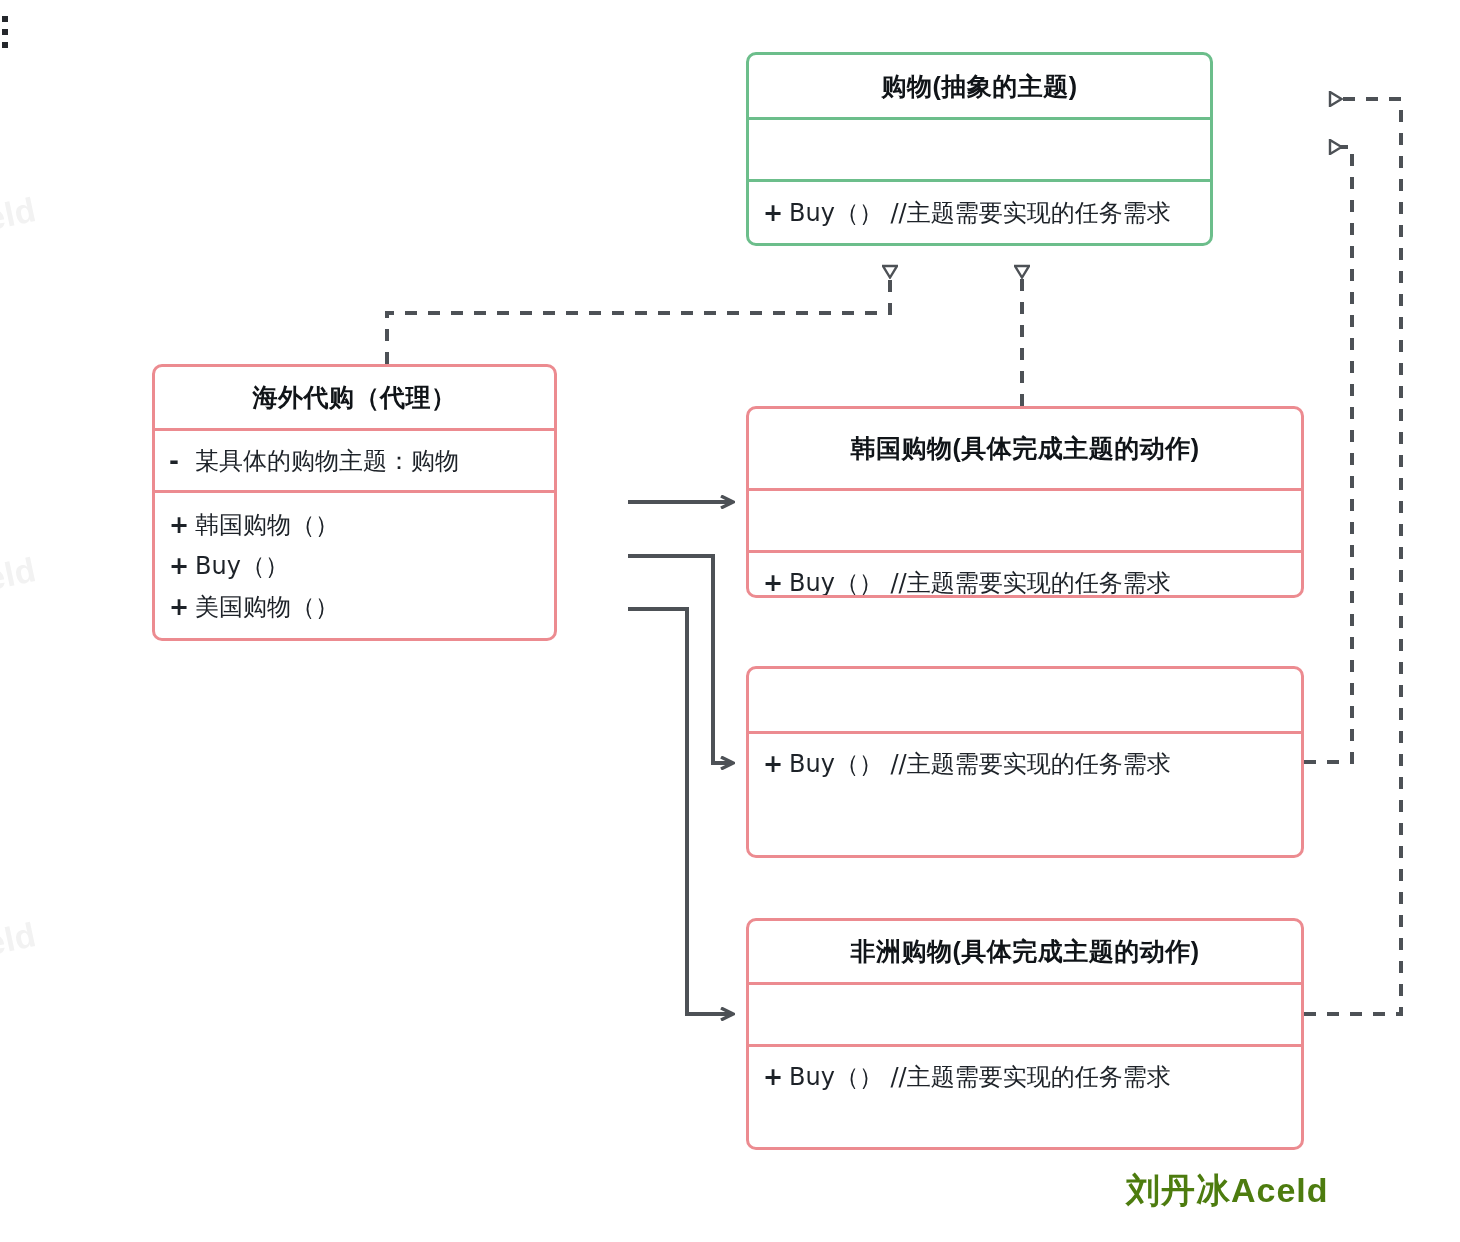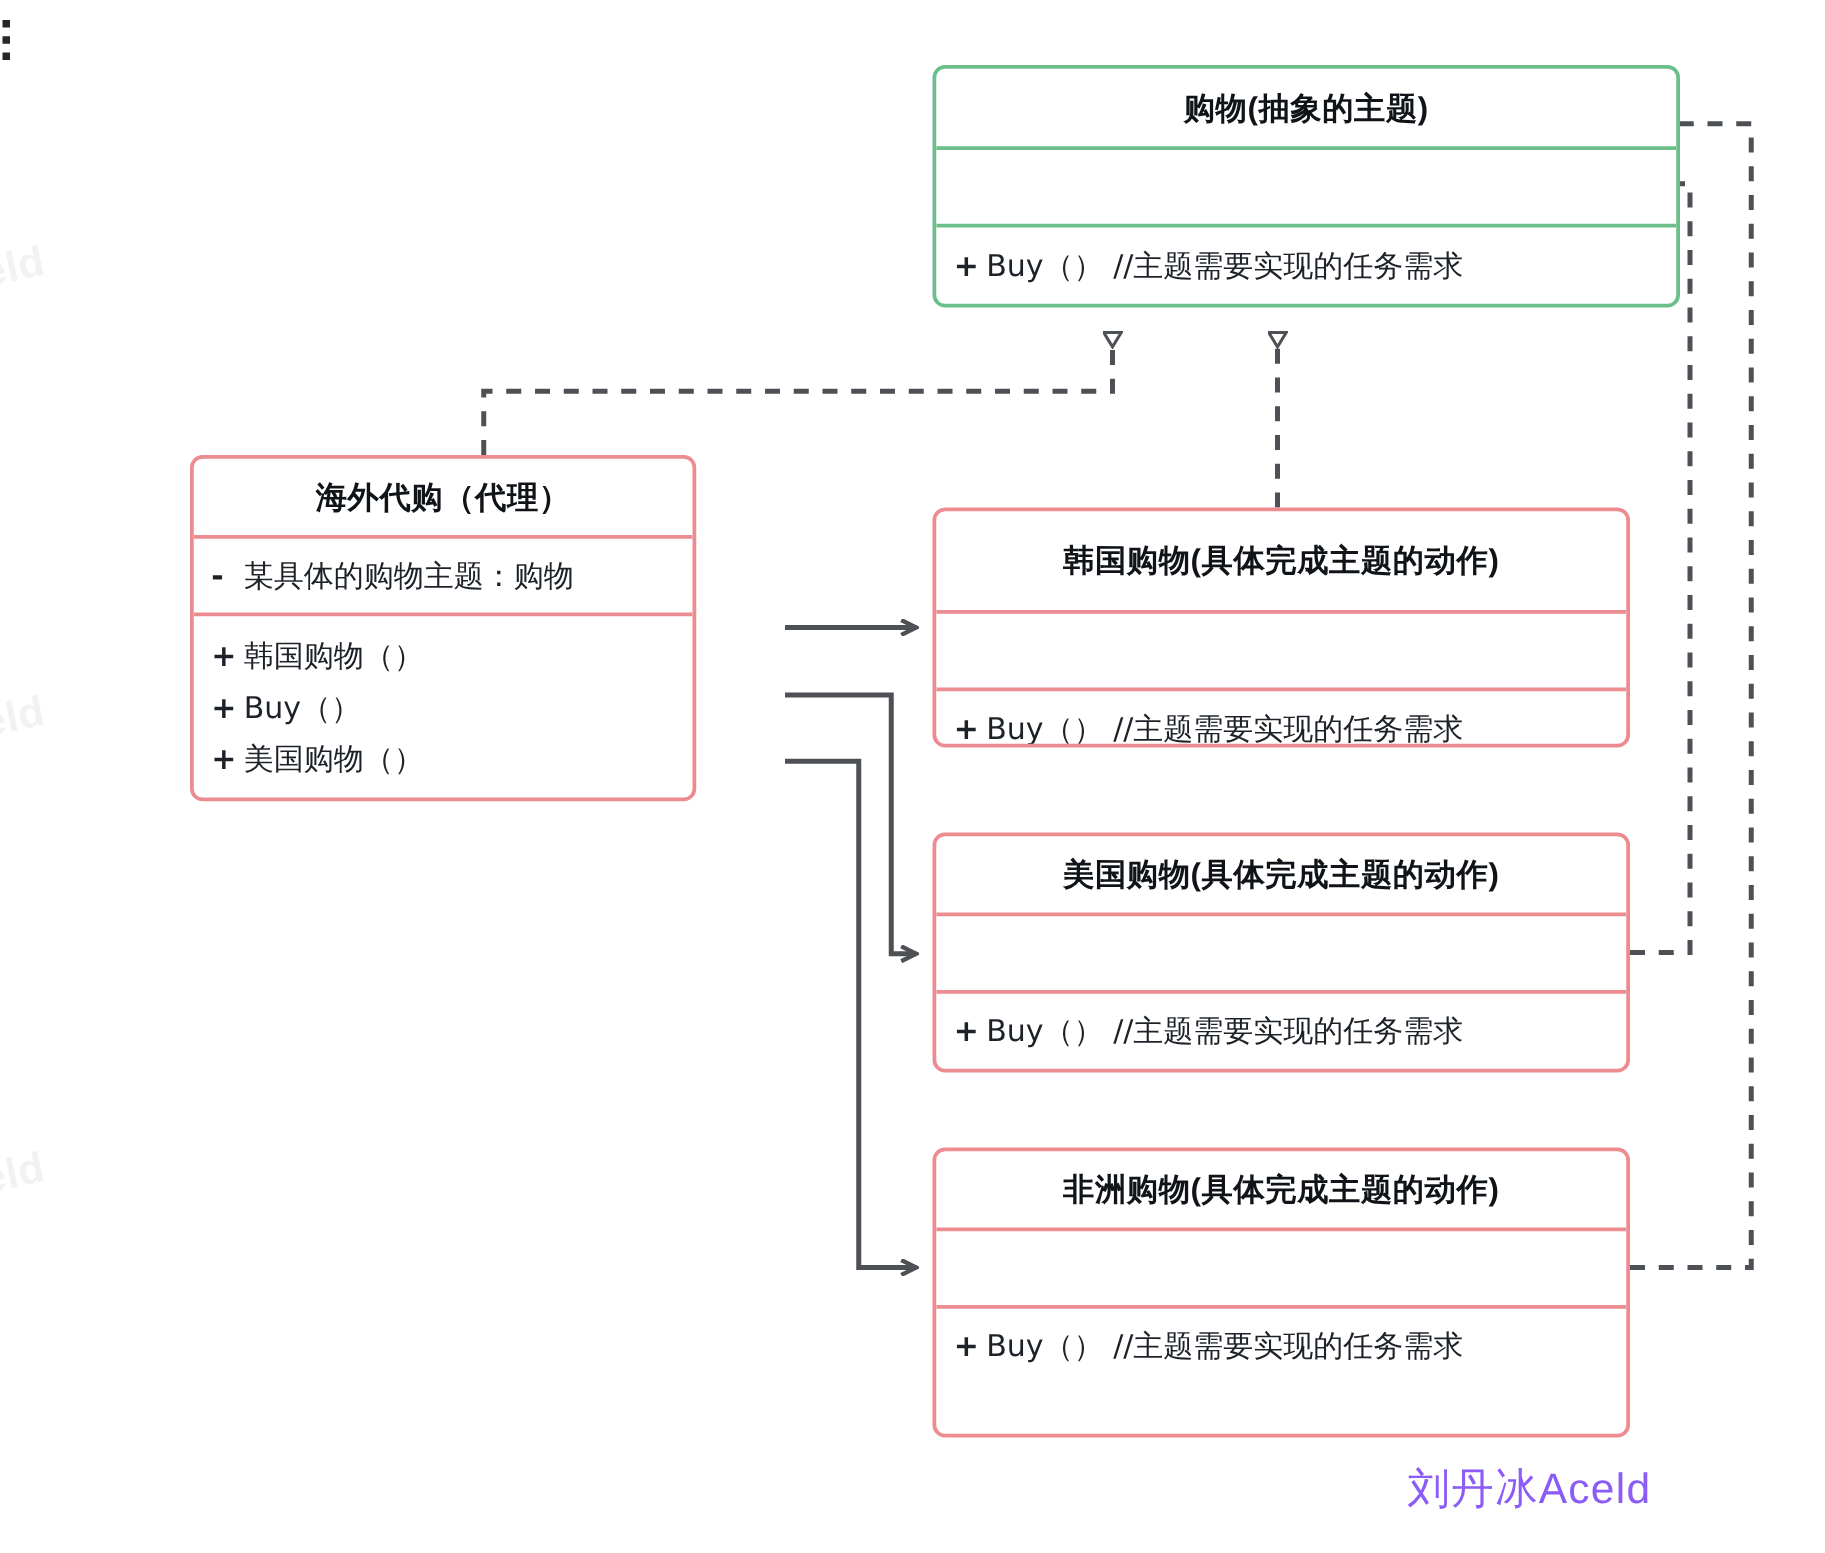--- a/index.html
+++ b/index.html
@@ -9,21 +9,21 @@
   }
   #stage{position:relative;width:1460px;height:1242px;background:#fff;}
 
   
   .wm-edge{
     position:absolute;color:#f2f2f2;font-size:34px;font-weight:700;
     letter-spacing:.5px;user-select:none;white-space:nowrap;
     transform:rotate(-12deg);transform-origin:left center;
   }
   .wm-main{
-    position:absolute;color:#8b5cf6;font-size:34px;font-weight:400;
+    position:absolute;color:#4d7c0f;font-size:34px;font-weight:700;
     letter-spacing:1px;user-select:none;white-space:nowrap;
   }
 
   
   .tl-dots{position:absolute;left:2px;top:16px;width:6px;height:32px;}
   .tl-dots i{display:block;width:6px;height:6px;background:#25282c;margin-bottom:7px;}
 
   
   .uml{
     position:absolute;box-sizing:border-box;border-radius:10px;
@@ -86,21 +86,21 @@
 
     <path d="M1304,1014 L1401,1014 L1401,99 L1330,99" fill="none" stroke="#4d5156" stroke-width="4" stroke-dasharray="12,11" marker-end="url(#m-hollow)"></path>
 
     <path d="M628,502 L733,502" fill="none" stroke="#4d5156" stroke-width="4" marker-end="url(#m-open)"></path>
 
     <path d="M628,556 L713,556 L713,763 L733,763" fill="none" stroke="#4d5156" stroke-width="4" stroke-linejoin="miter" marker-end="url(#m-open)"></path>
 
     <path d="M628,609 L687,609 L687,1014 L733,1014" fill="none" stroke="#4d5156" stroke-width="4" stroke-linejoin="miter" marker-end="url(#m-open)"></path>
   </svg>
 
-  <div class="uml green" id="box-shopping-abstract" style="left:746px;top:52px;width:598px;height:194px;">
+  <div class="uml green" id="box-shopping-abstract" style="left:746px;top:52px;width:467px;height:194px;">
     <div class="row title" style="height:62px;">购物(抽象的主题)</div>
     <div class="row empty" style="height:62px;"></div>
     <div class="row member" style="height:64px;">
       <span class="sign">+</span>
       <span>Buy（） //主题需要实现的任务需求</span>
     </div>
   </div>
 
   <div class="uml pink" id="box-overseas-agent" style="left:152px;top:364px;width:405px;height:277px;">
     <div class="row title" style="height:61px;">海外代购（代理）</div>
@@ -127,21 +127,20 @@
   <div class="uml pink" id="box-korea-shopping" style="left:746px;top:406px;width:558px;height:192px;">
     <div class="row title" style="height:79px;">韩国购物(具体完成主题的动作)</div>
     <div class="row empty" style="height:62px;"></div>
     <div class="row member" style="height:63px;">
       <span class="sign">+</span>
       <span>Buy（） //主题需要实现的任务需求</span>
     </div>
   </div>
 
   <div class="uml pink" id="box-usa-shopping" style="left:746px;top:666px;width:558px;height:192px;">
-    <div class="row title" style="height:61px;">美国购物(具体完成主题的动作)</div>
     <div class="row empty" style="height:62px;"></div>
     <div class="row member" style="height:63px;">
       <span class="sign">+</span>
       <span>Buy（） //主题需要实现的任务需求</span>
     </div>
   </div>
 
   <div class="uml pink" id="box-africa-shopping" style="left:746px;top:918px;width:558px;height:232px;">
     <div class="row title" style="height:61px;">非洲购物(具体完成主题的动作)</div>
     <div class="row empty" style="height:62px;"></div>

